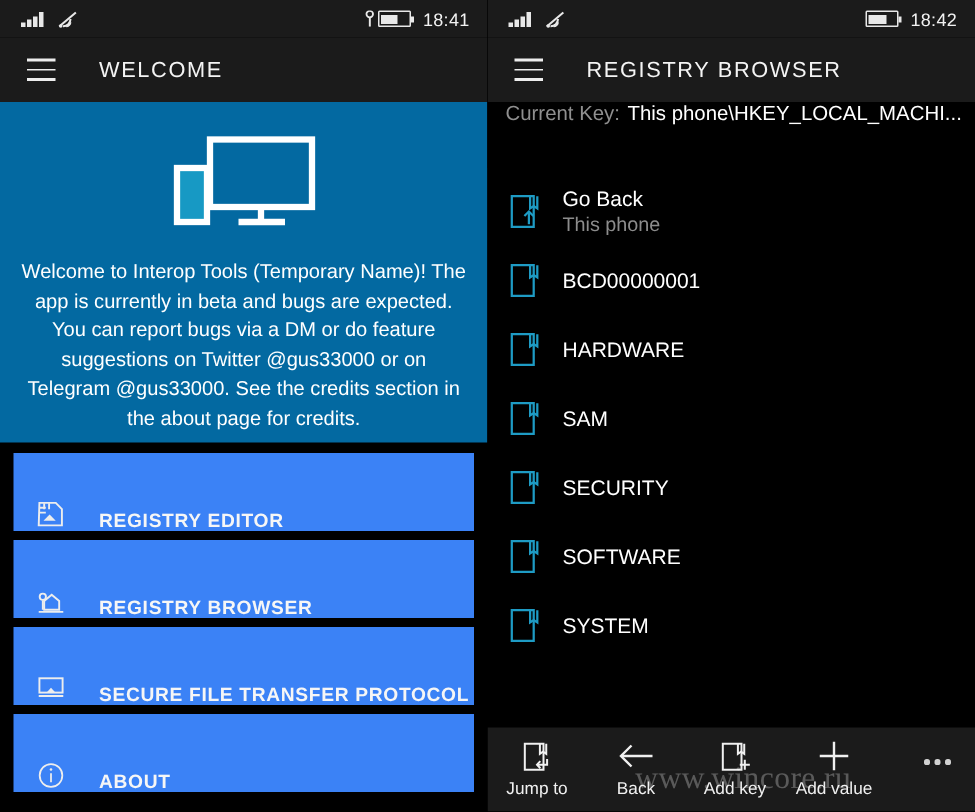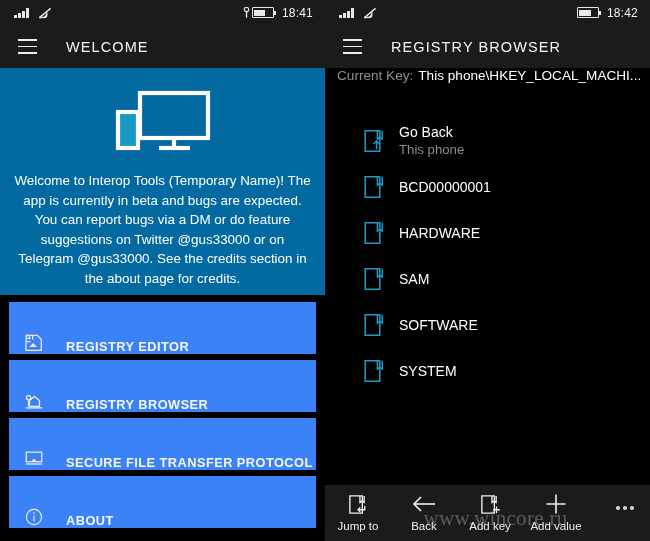--- a/index.html
+++ b/index.html
@@ -187,21 +187,21 @@
   .reglist {
     flex: 1 1 auto;
     padding-top: 6px;
     box-sizing: border-box;
     overflow: hidden;
   }
   .reg-item {
     height: 46px;
     display: flex;
     align-items: center;
-    padding-left: 38px;
+    padding-left: 14px;
     box-sizing: border-box;
     cursor: pointer;
   }
   .reg-ico { width: 24px; height: 26px; flex: 0 0 24px; display:block; }
   .reg-textwrap {
     margin-left: 12px;
     display: flex;
     flex-direction: column;
     justify-content: center;
     line-height: 1.15;
@@ -467,20 +467,31 @@
           <g fill="none" stroke="#1e9bc4" stroke-width="1.5">
             <path d="M2.2 2.8 h14.6 v20.4 h-14.6 z"></path>
             <path d="M14.4 2.8 v8.2 l2.4 -1.6 l2.4 1.6 v-8.2"></path>
           </g>
         </svg>
         <span class="reg-textwrap">
           <span class="reg-name">SAM</span>
         </span>
       </div>
 
+      <div class="reg-item">
+        <svg class="reg-ico" viewBox="0 0 24 26">
+          <g fill="none" stroke="#1e9bc4" stroke-width="1.5">
+            <path d="M2.2 2.8 h14.6 v20.4 h-14.6 z"></path>
+            <path d="M14.4 2.8 v8.2 l2.4 -1.6 l2.4 1.6 v-8.2"></path>
+          </g>
+        </svg>
+        <span class="reg-textwrap">
+          <span class="reg-name">SECURITY</span>
+        </span>
+      </div>
 
       <div class="reg-item">
         <svg class="reg-ico" viewBox="0 0 24 26">
           <g fill="none" stroke="#1e9bc4" stroke-width="1.5">
             <path d="M2.2 2.8 h14.6 v20.4 h-14.6 z"></path>
             <path d="M14.4 2.8 v8.2 l2.4 -1.6 l2.4 1.6 v-8.2"></path>
           </g>
         </svg>
         <span class="reg-textwrap">
           <span class="reg-name">SOFTWARE</span>

